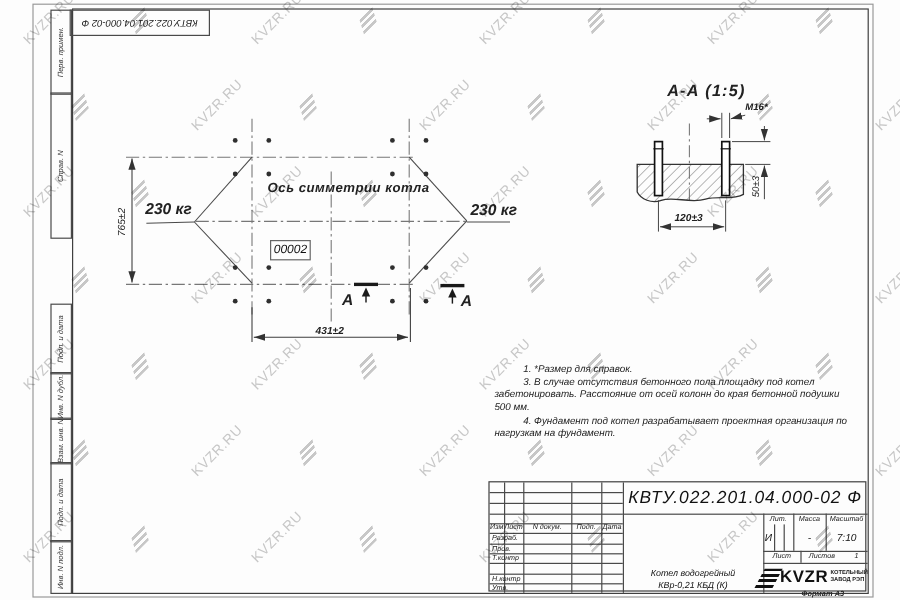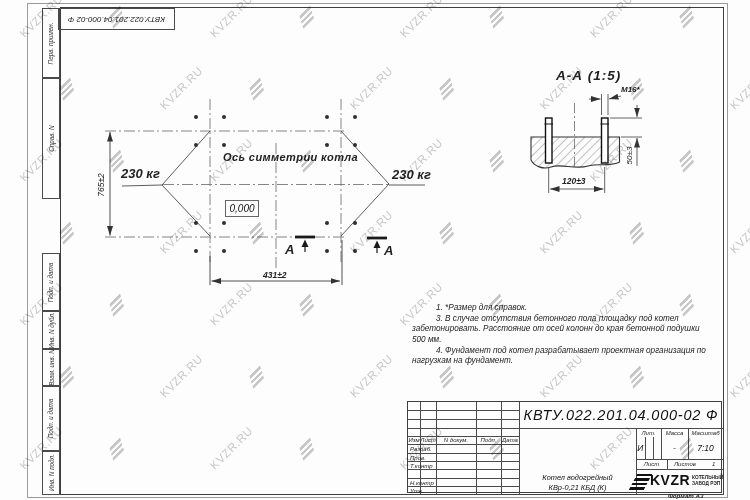--- a/index.html
+++ b/index.html
@@ -200,21 +200,21 @@
         <polygon points="301.5,247 308.5,247 305,239.5"></polygon>
         <polygon points="373.5,248 380.5,248 377,240.5"></polygon>
       </g>
     </g>
   </svg>
 
   <span class="t" style="left:121px;top:166px;font-size:13px;">230 кг</span>
   <span class="t" style="left:392px;top:167px;font-size:13px;">230 кг</span>
   <span class="t" style="left:223px;top:151px;font-size:11px;letter-spacing:.4px;">Ось симметрии котла</span>
   <div class="cell" style="left:225px;top:200px;width:32px;height:15px;border-color:#666;">
-    <span style="font-style:italic;font-size:10px;color:#111;">0,000</span>
+    <span style="font-style:italic;font-size:10px;color:#111;">00002</span>
   </div>
   <div class="rotbox" style="left:93px;top:167px;width:16px;height:36px;">
     <span style="font-size:8.5px;">765±2</span>
   </div>
   <span class="t" style="left:263px;top:270px;font-size:8.5px;">431±2</span>
   <span class="t" style="left:285px;top:242px;font-size:13px;font-weight:600;">А</span>
   <span class="t" style="left:384px;top:243px;font-size:13px;font-weight:600;">А</span>
 
   <svg class="draw" viewBox="520 85 145 115" style="left:520px;top:85px;width:145px;height:115px">
     <defs>

